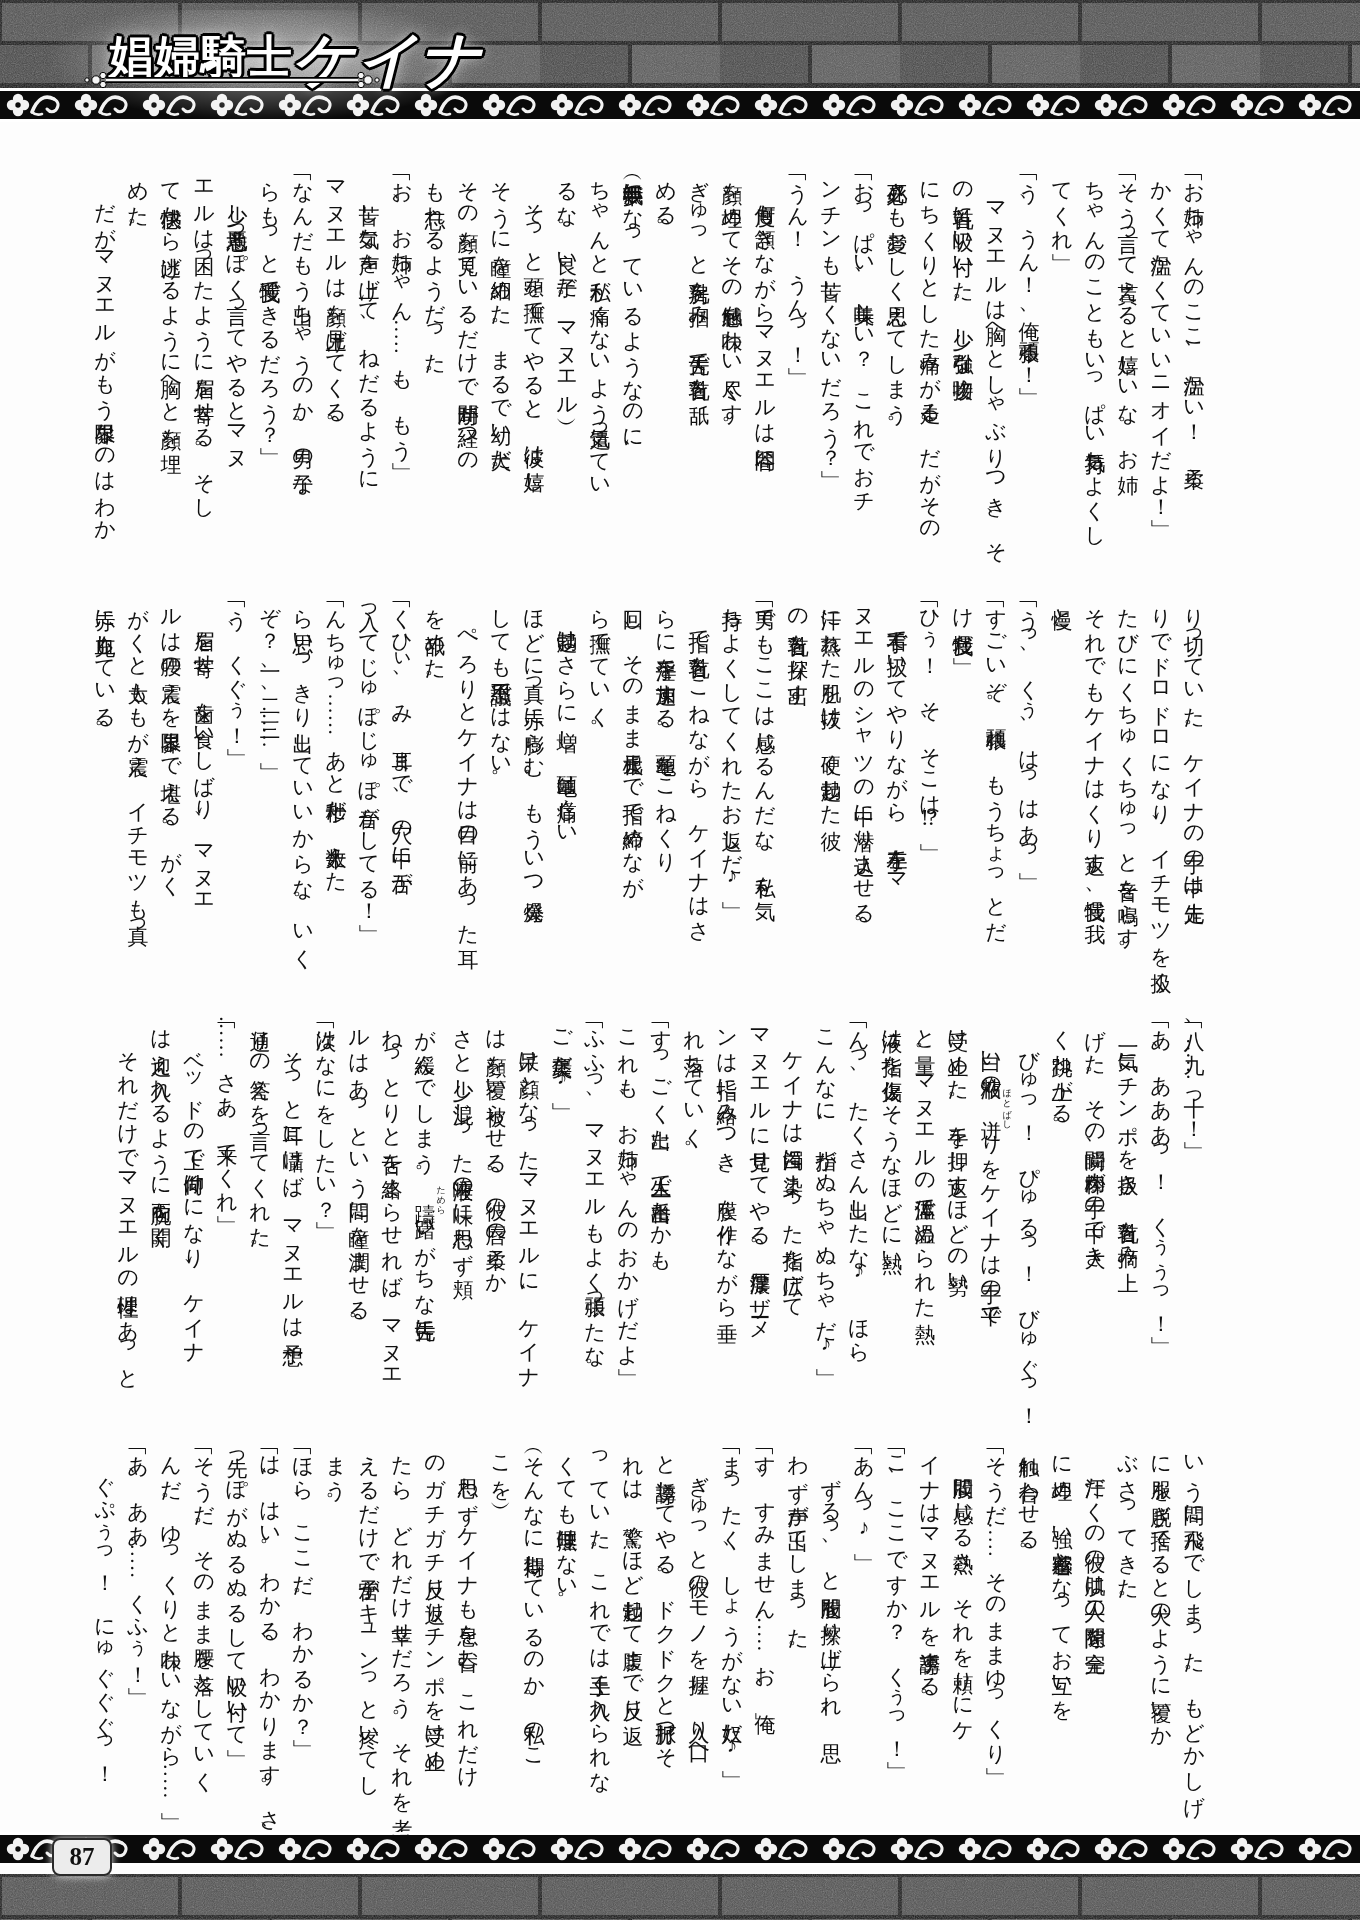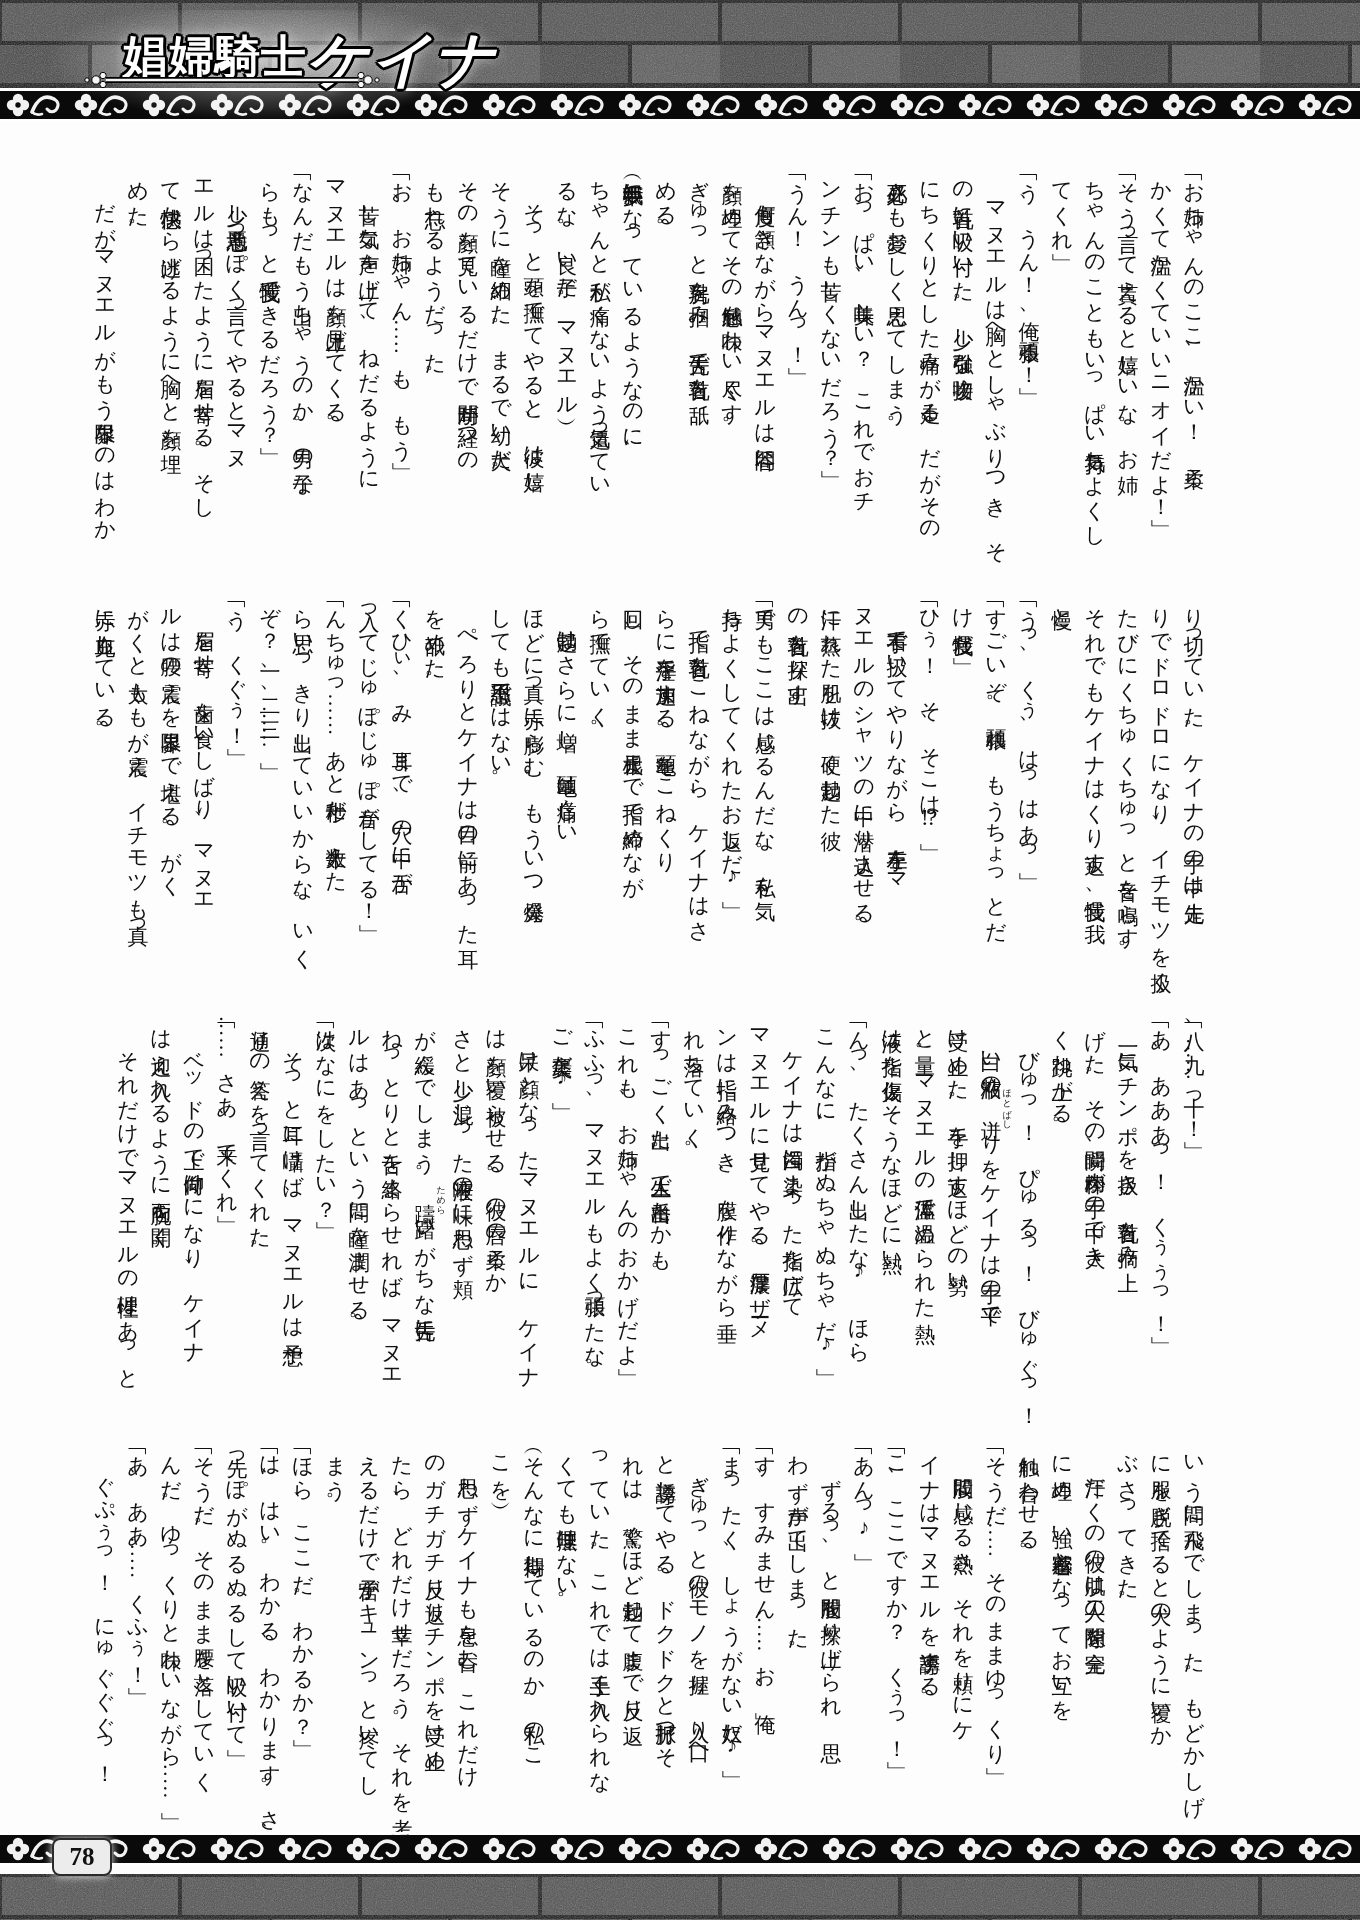--- a/index.html
+++ b/index.html
@@ -9,21 +9,21 @@
   .brick{position:absolute;left:0;width:1360px;display:block;}
   .brick-top{top:0;height:90px;}
   .brick-bottom{top:1874px;height:46px;}
   
   .orn{position:absolute;left:0;width:1360px;height:34px;display:block;}
   .orn-top{top:88px;}
   .orn-bottom{top:1832px;}
   
   .title-glow{position:absolute;left:50px;top:10px;width:430px;height:110px;z-index:2;
       background:radial-gradient(ellipse at 50% 45%, rgba(255,255,255,.55), rgba(255,255,255,0) 72%);}
-  .title-row{position:absolute;left:123px;top:20px;z-index:3;white-space:nowrap;
+  .title-row{position:absolute;left:109px;top:20px;z-index:3;white-space:nowrap;
       color:#fff;font-weight:bold;
       text-shadow:-3px 0 0 #000,3px 0 0 #000,0 -3px 0 #000,0 3px 0 #000,
                   -2px -2px 0 #000,2px 2px 0 #000,-2px 2px 0 #000,2px -2px 0 #000,
                   0 0 14px rgba(255,255,255,.95);}
   .title-main{font-size:45px;letter-spacing:1px;vertical-align:8px;}
   .title-kana{font-size:60px;font-style:italic;letter-spacing:2px;}
   .title-divider{position:absolute;left:82px;top:70px;z-index:3;display:block;}
   .subtitle{position:absolute;left:62px;top:84px;z-index:4;white-space:nowrap;
       color:#fff;font-weight:bold;font-size:28px;letter-spacing:1px;
       text-shadow:-3px 0 0 #000,3px 0 0 #000,0 -3px 0 #000,0 3px 0 #000,
@@ -254,21 +254,21 @@
       <div class="tcol">　ぐぷぅっ！　にゅぐぐぐっ！</div>
     </div>
 
   <svg class="orn orn-bottom" viewBox="0 0 1360 34" preserveAspectRatio="none">
     <rect y="3" width="1360" height="28" fill="url(#orn)"></rect>
     <rect width="1360" height="2.5" fill="#ffffff"></rect>
     <rect y="31.5" width="1360" height="2.5" fill="#ffffff"></rect>
   </svg>
 
   <div class="page-num">
-    <span>78</span>
+    <span>87</span>
   </div>
 
   <svg class="brick brick-bottom" viewBox="0 0 1360 46" preserveAspectRatio="none">
     <rect width="1360" height="46" fill="url(#bricks)"></rect>
     <rect width="1360" height="46" filter="url(#grain)" opacity="0.45"></rect>
   </svg>
 
 </div>
 
 </body></html>

